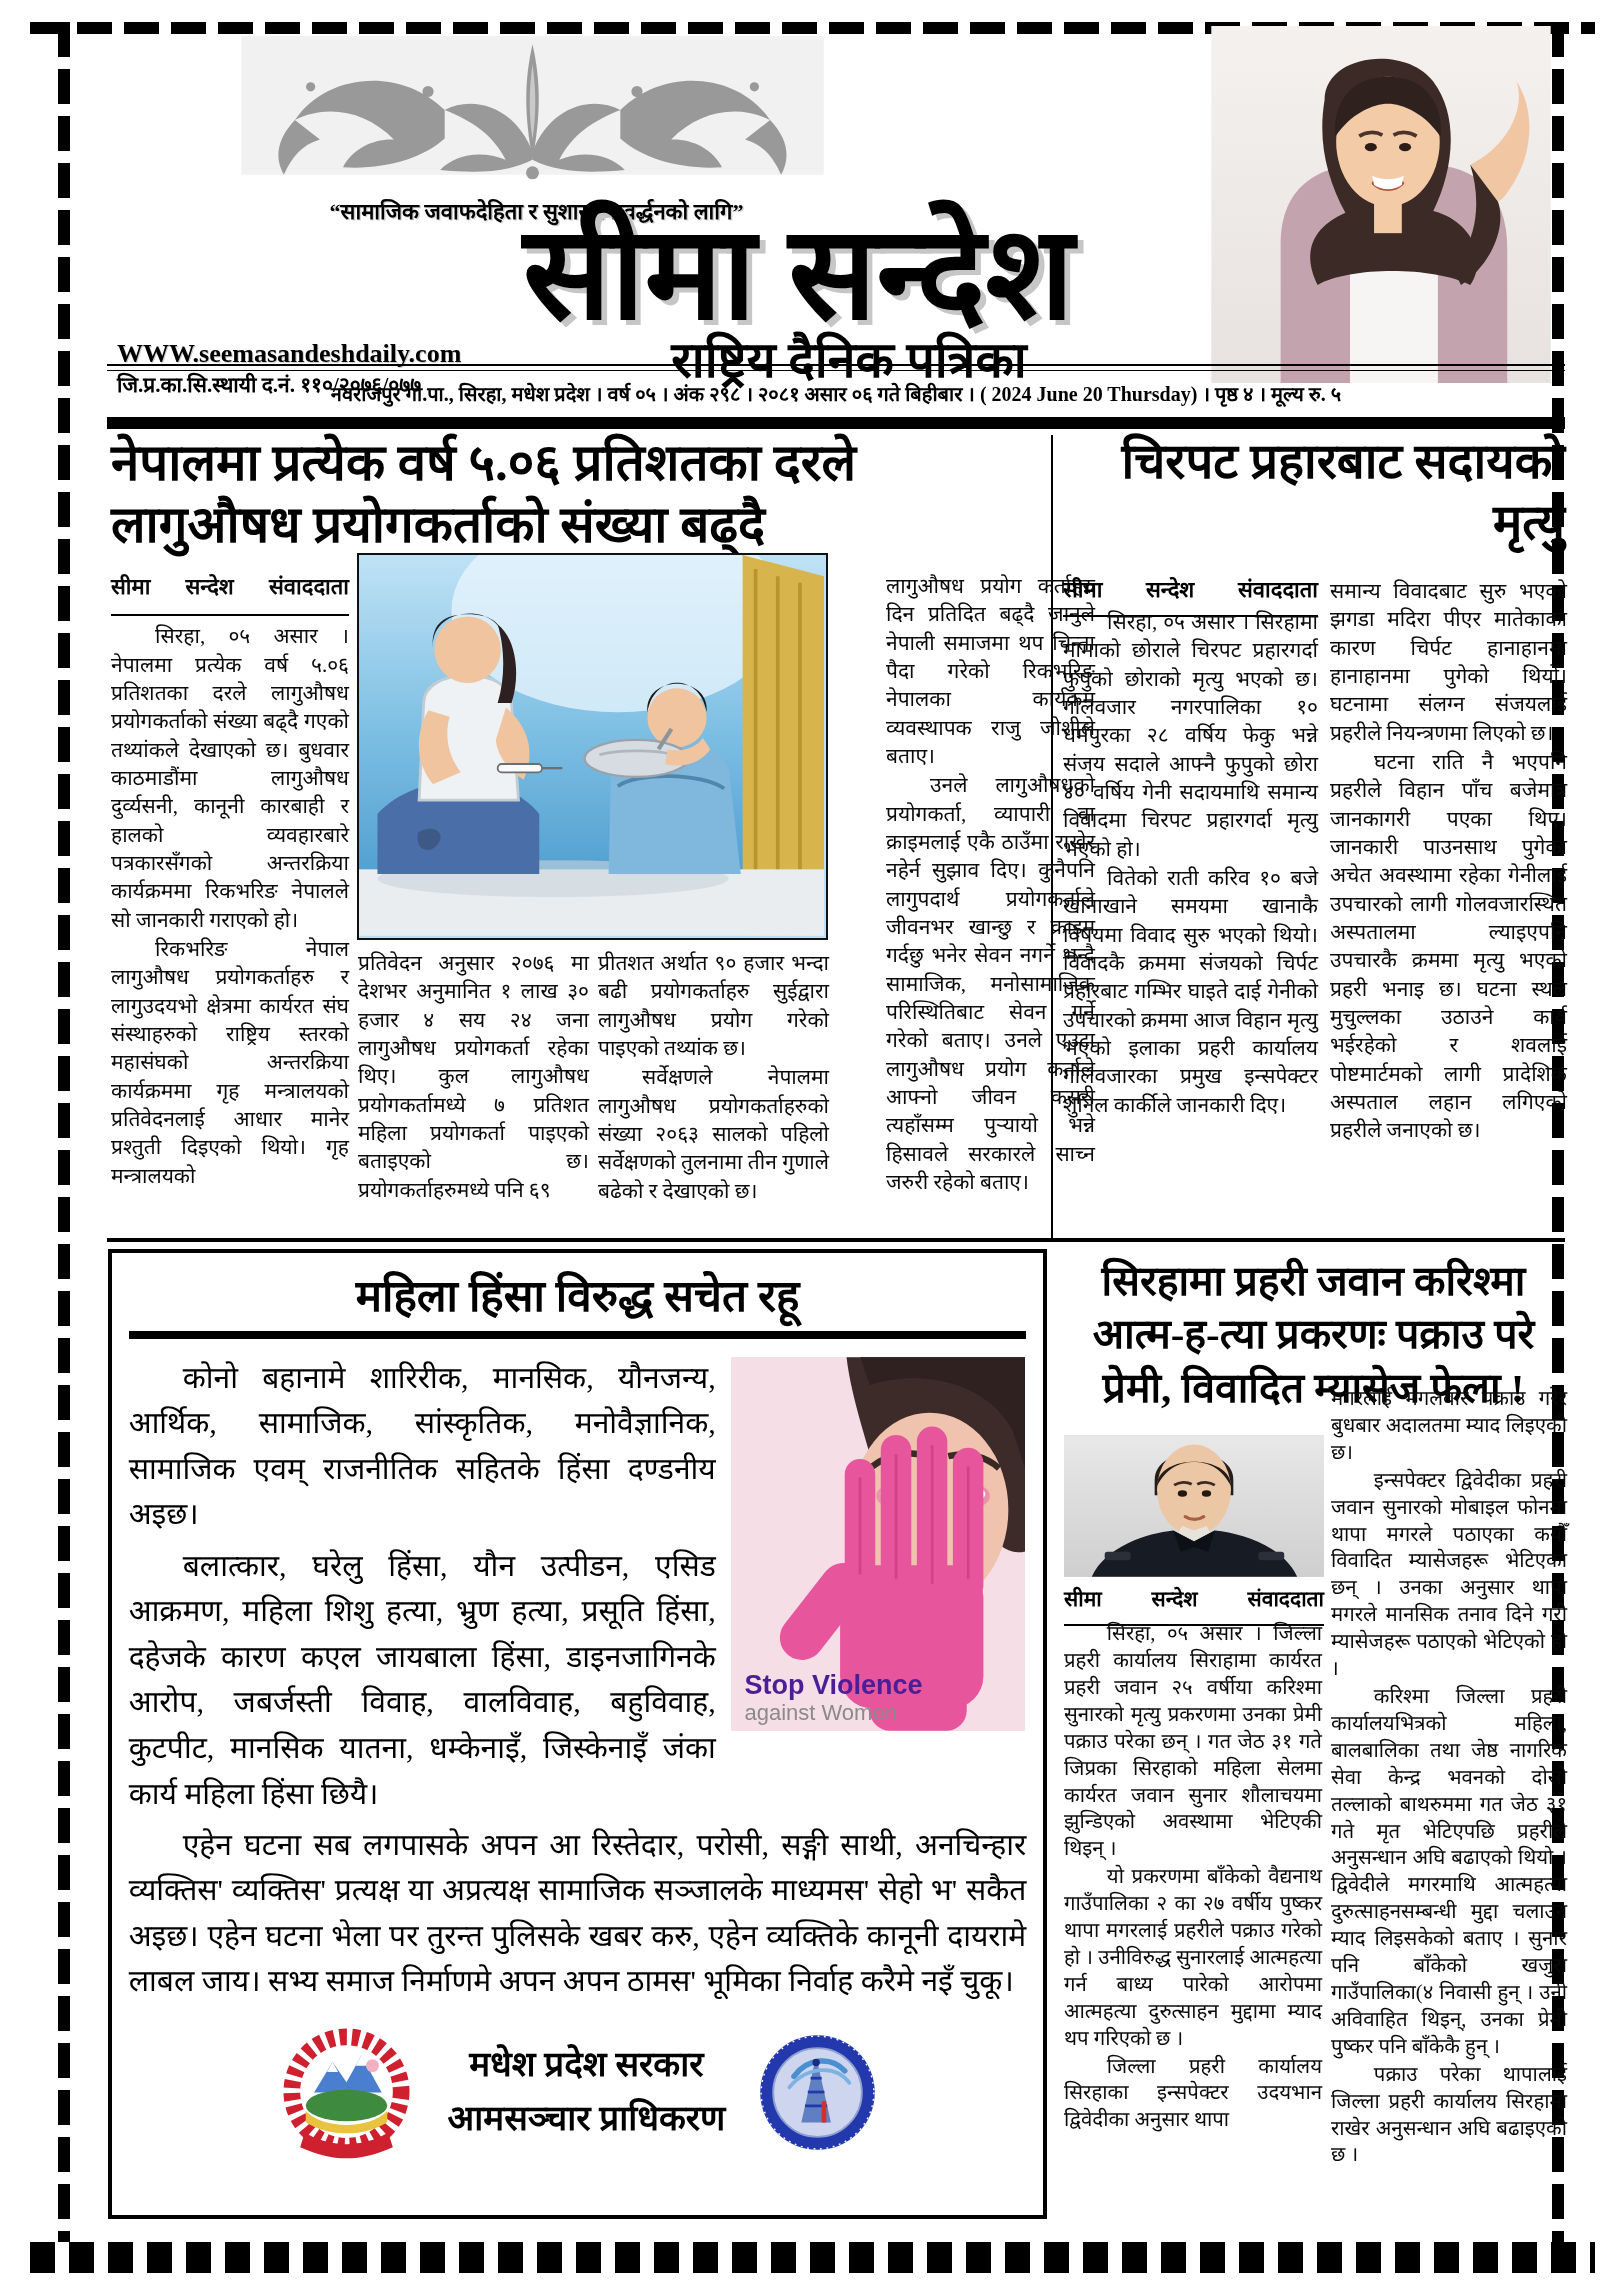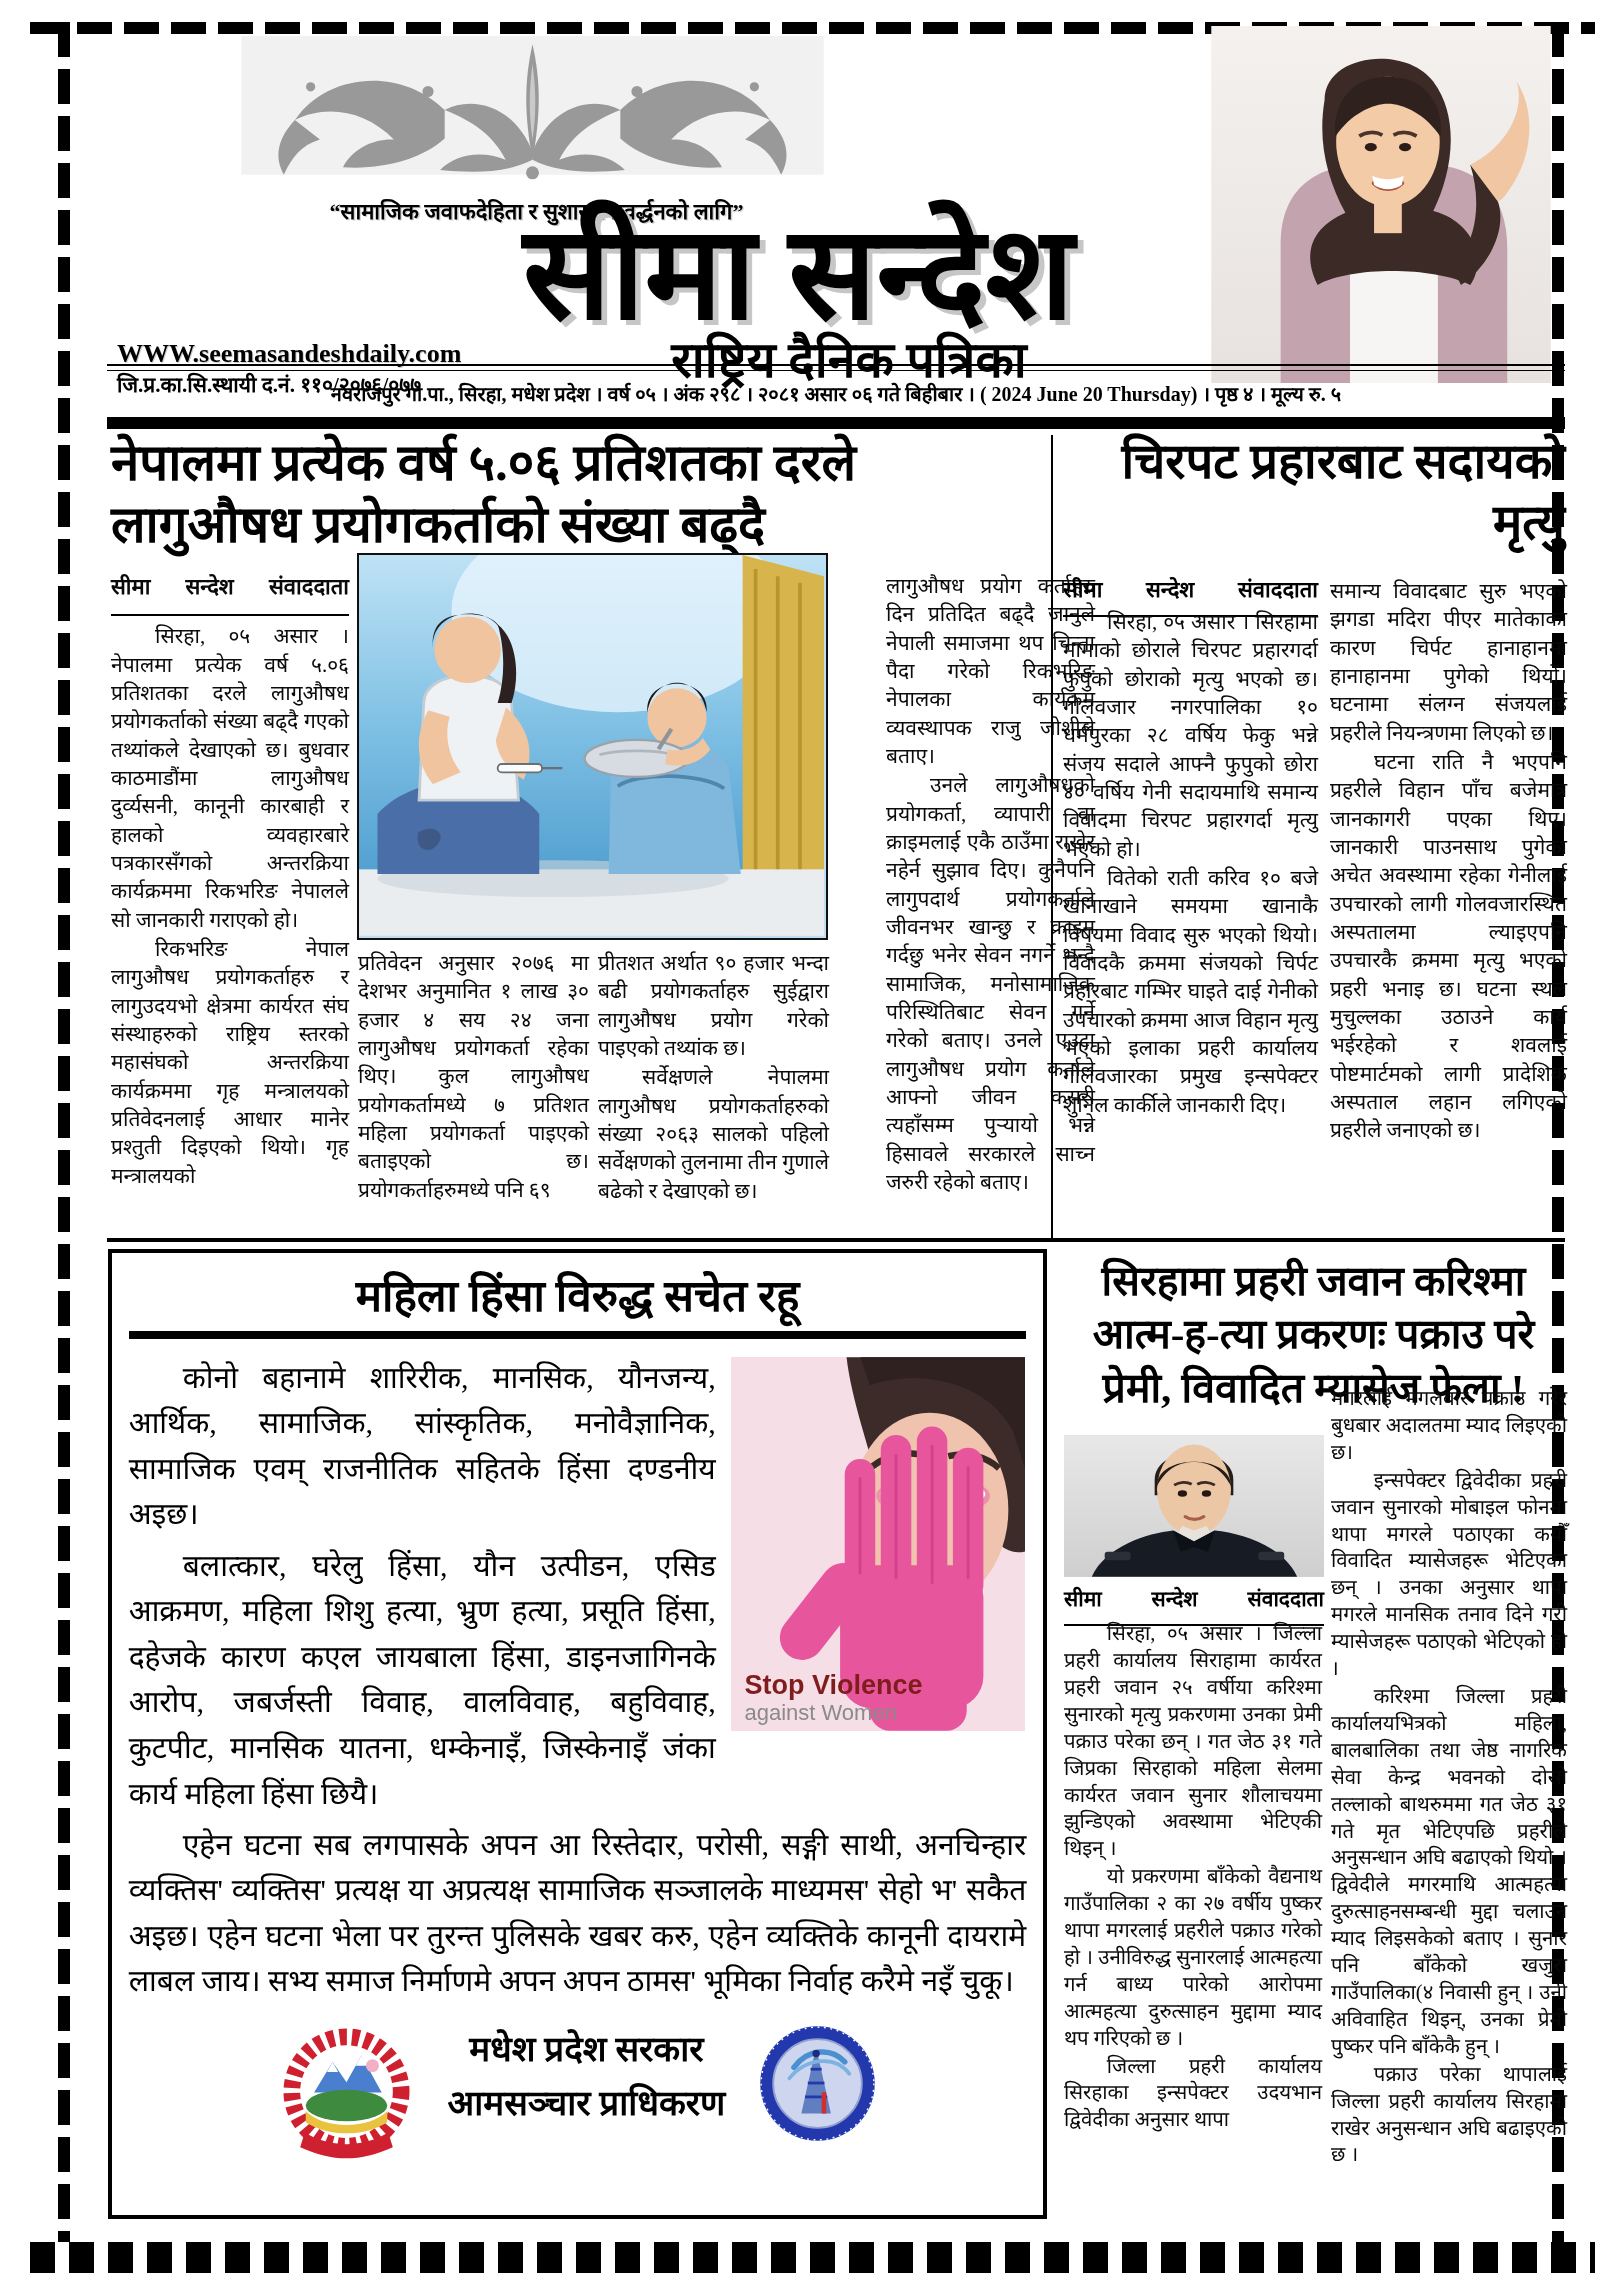--- a/index.html
+++ b/index.html
@@ -47,24 +47,24 @@
   .sideB{left:1330px;top:577px;width:237px}
   .lead-illustration{position:absolute;left:357px;top:553px;width:471px;height:387px;border:2.8px solid #111;background:#bfe0f2;overflow:hidden}
 
   
   .aw-box{position:absolute;left:108px;top:1249px;width:939px;height:970px;border:4.6px solid #000;background:#fff}
   .aw-inner{padding:6.5px 16.7px 9.3px;height:100%}
   .aw-headline{text-align:center;font-size:44px;font-weight:bold;margin:4.6px 0 7.4px}
   .aw-underline{height:7.4px;background:#000;margin-bottom:15.7px}
   .poster{float:right;width:294px;height:374px;margin:2.8px 0.9px 9.3px 15.7px;position:relative;background:#f6dee7;overflow:hidden}
   .poster-caption{position:absolute;left:13px;bottom:6.5px;line-height:1.1}
-  .poster-caption .l1{font-family:"Liberation Sans","DejaVu Sans",sans-serif;font-size:27px;font-weight:bold;color:#7f1d1d;display:block}
+  .poster-caption .l1{font-family:"Liberation Sans","DejaVu Sans",sans-serif;font-size:27px;font-weight:bold;color:#4c1d95;display:block}
   .poster-caption .l2{font-family:"Liberation Sans","DejaVu Sans",sans-serif;font-size:22px;color:#8a8a8a;display:block}
   .aw-text p{font-size:30px;line-height:1.52;text-align:justify;text-indent:1.8em;margin-bottom:5.6px}
-  .logo-row{clear:both;display:flex;justify-content:center;align-items:flex-start;gap:32px;margin-top:18.5px}
+  .logo-row{clear:both;display:flex;justify-content:center;align-items:center;gap:32px;margin-top:18.5px}
   .org-text{text-align:center;font-weight:bold;font-size:35px;line-height:1.55;white-space:nowrap}
 
   
   .crime-headline{position:absolute;left:1062px;top:1255px;width:503px;text-align:center;font-size:41px;font-weight:bold;line-height:1.3}
   .portrait{position:absolute;left:1064px;top:1435px;width:260px;height:142px;overflow:hidden;background:#d9d9d9}
   .crime-caption{position:absolute;left:1064px;top:1584px;width:260px;font-size:21px}
   .crimeA{left:1064px;top:1620px;width:258px;font-size:20.4px;line-height:1.32}
   .crimeB{left:1331px;top:1385px;width:236px;font-size:20.4px;line-height:1.32}
 </style>
 </head>

